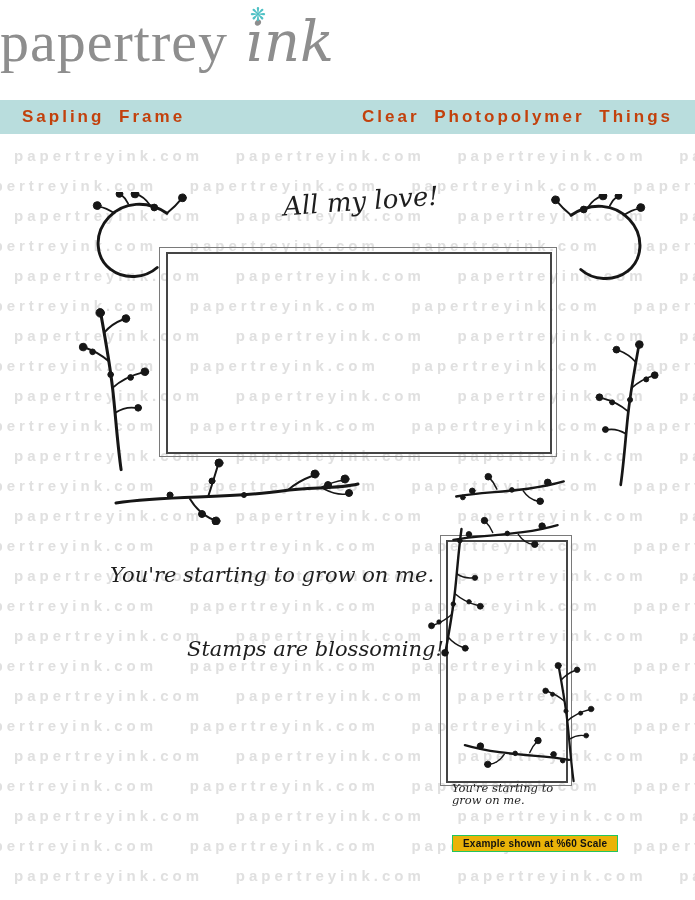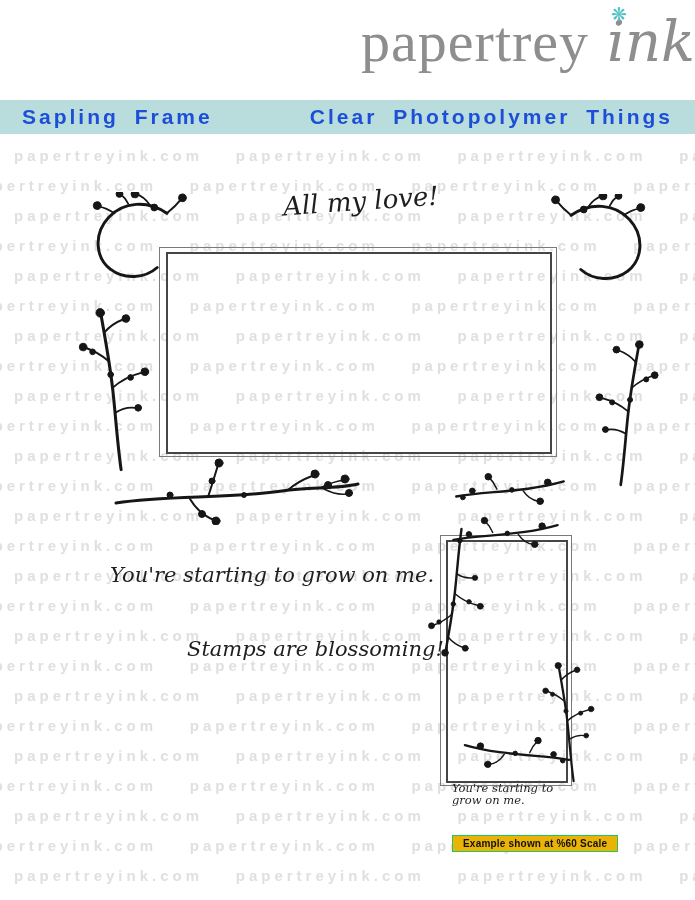--- a/index.html
+++ b/index.html
@@ -1,30 +1,30 @@
 <!DOCTYPE html>
 <html><head>
 <meta charset="utf-8">
 <style>
   html,body{margin:0;padding:0;background:#ffffff;}
   .page{position:relative;width:695px;height:900px;background:#ffffff;overflow:hidden;
         font-family:"Liberation Sans", sans-serif;}
 
   
-  .logo{position:absolute;top:8px;left:0;width:695px;text-align:right;z-index:3;}
+  .logo{position:absolute;top:8px;left:0;width:695px;text-align:left;z-index:3;}
   .logo-serif{font-family:"Liberation Serif", serif;font-size:58px;color:#8e8e8e;letter-spacing:1px;}
   .logo-script{position:relative;display:inline-block;margin-left:18px;
                font-family:"DejaVu Serif", serif;font-style:italic;font-size:56px;color:#8e8e8e;}
   .logo-flower{position:absolute;top:-6px;left:4px;font-size:19px;color:#4fc1c5;font-style:normal;}
 
   
   .banner{position:absolute;top:100px;left:0;width:695px;height:34px;background:#b9dddd;
           display:flex;align-items:center;justify-content:space-between;box-sizing:border-box;
           padding:0 22px;z-index:3;}
-  .banner span{font-size:21px;font-weight:bold;color:#1d4ed8;letter-spacing:3px;word-spacing:7px;}
+  .banner span{font-size:17px;font-weight:bold;color:#c2410c;letter-spacing:3px;word-spacing:7px;}
 
   
   .wm-layer{position:absolute;top:141px;left:14px;width:695px;z-index:0;pointer-events:none;}
   .wm-row{white-space:nowrap;line-height:30px;font-size:15px;letter-spacing:4px;
           color:#e0e0e0;font-weight:bold;}
 
   
   .frame-outer{position:absolute;border:1px solid #7a7a7a;z-index:1;}
   .frame-inner{position:absolute;border:2px solid #454545;z-index:1;}
   .big-frame-outer{left:159px;top:247px;width:396px;height:208px;}

